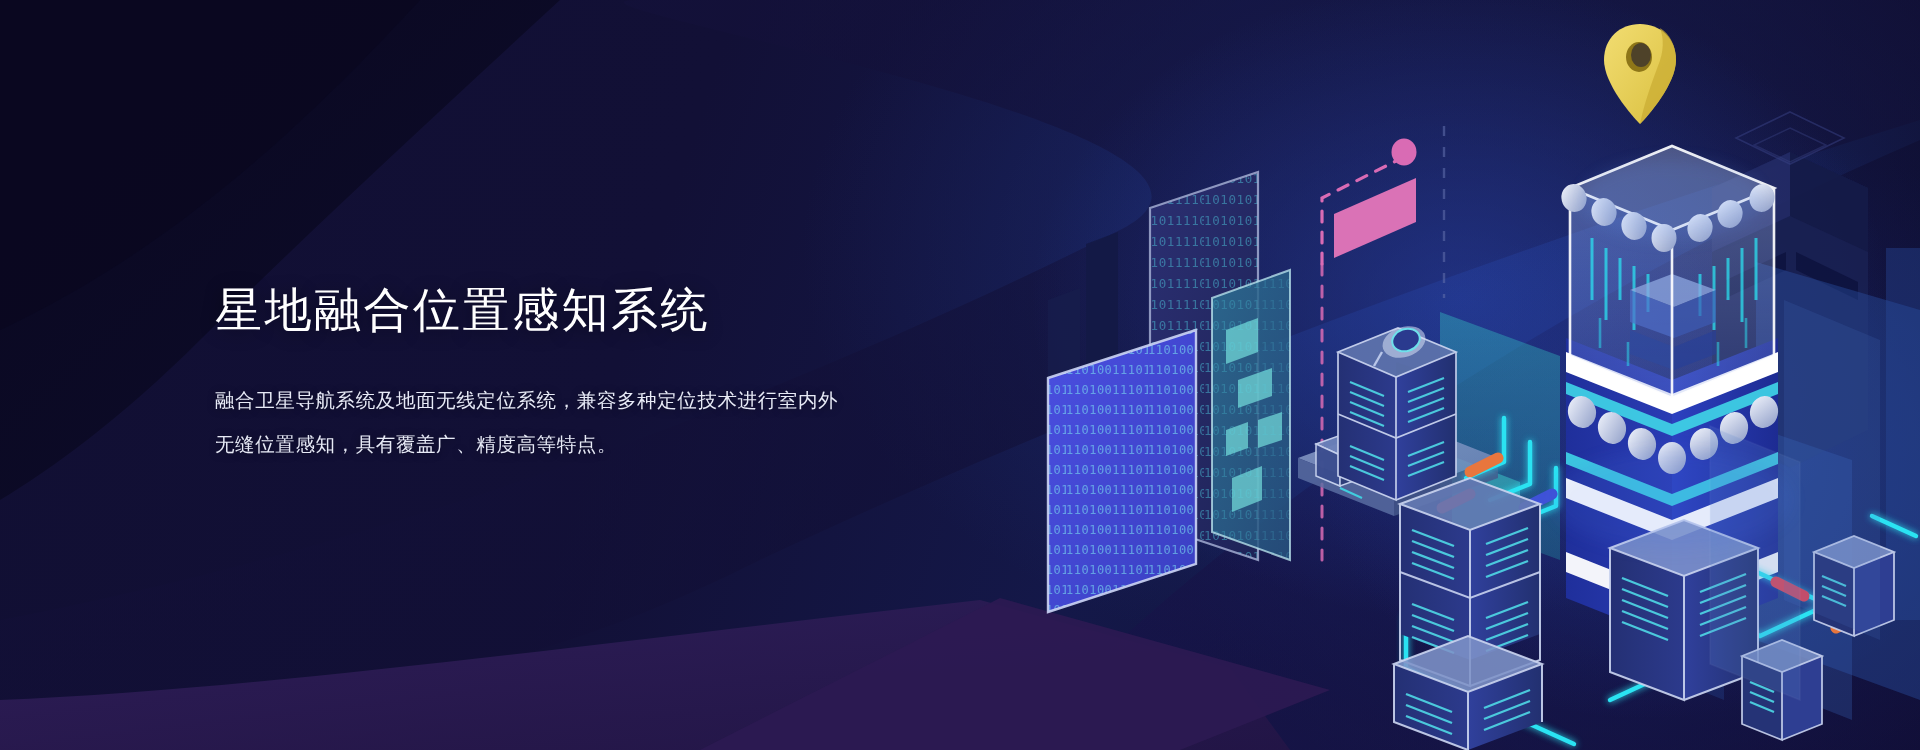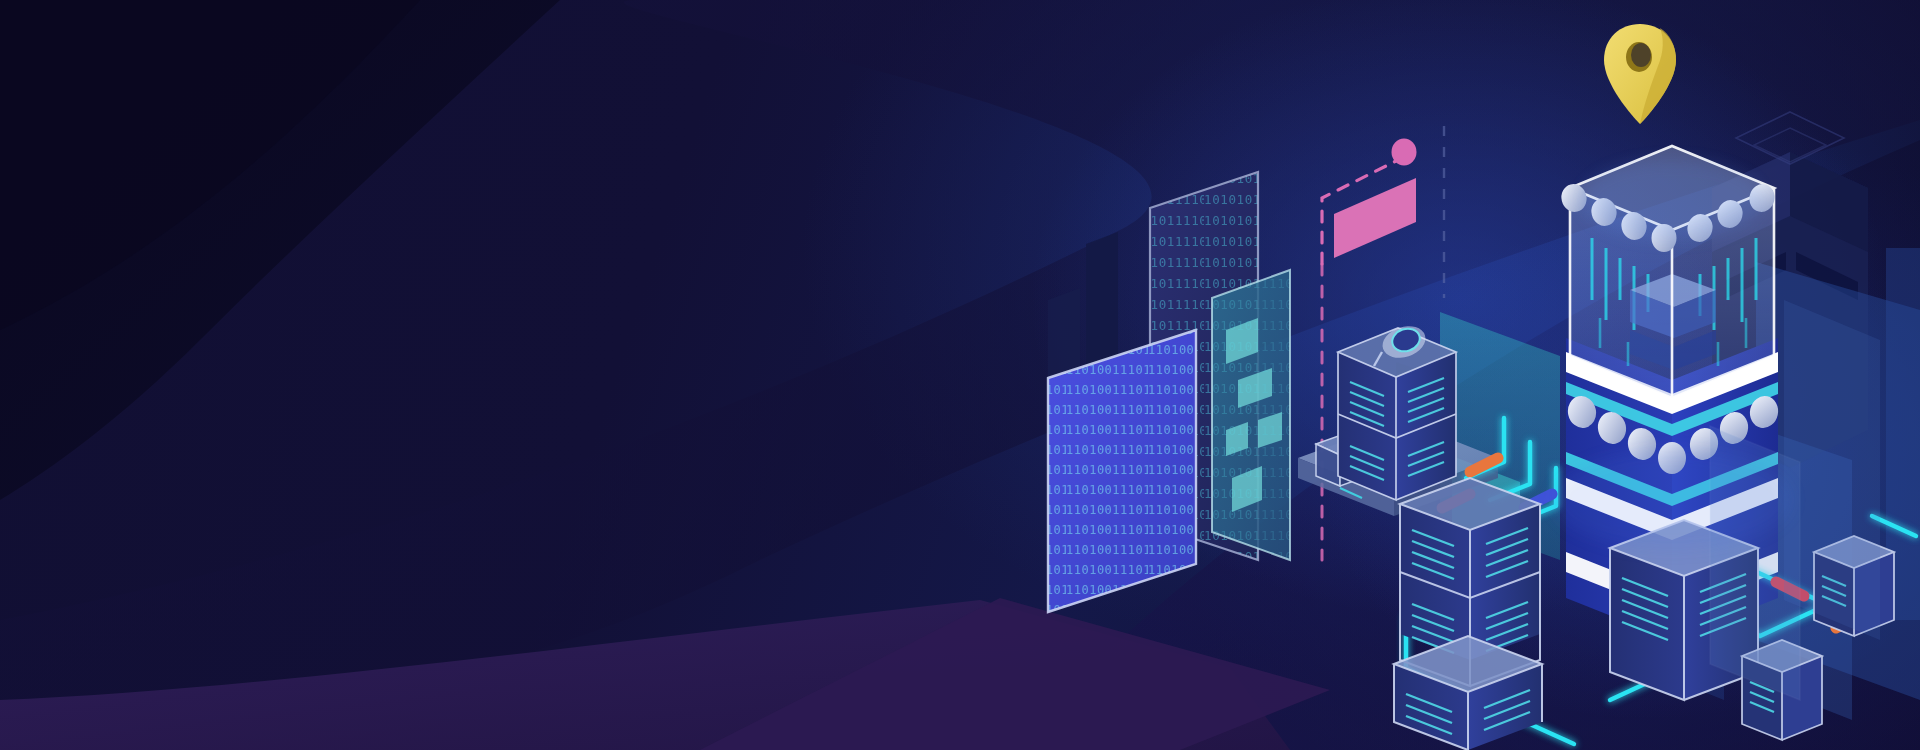--- a/index.html
+++ b/index.html
@@ -75,20 +75,27 @@
 
     <path d="M1920,140 C1640,260 1340,440 1120,640 C1020,720 950,750 900,750 L1920,750 Z" fill="url(#swC)" opacity="0.55"></path>
 
     <ellipse cx="1460" cy="300" rx="430" ry="320" fill="url(#haze)"></ellipse>
     <ellipse cx="1650" cy="470" rx="330" ry="250" fill="url(#haze)" opacity="0.6"></ellipse>
 
     <path d="M0,750 L0,700 C260,690 620,640 980,600 L1230,668 L1290,750 Z" fill="url(#grndG)" opacity="0.85"></path>
     <path d="M1000,598 L1330,690 L1180,750 L700,750 Z" fill="#2c1a52" opacity="0.9"></path>
   </svg>
 
+  <div id="copy">
+    <h1 id="headline">星地融合位置感知系统</h1>
+    <div id="subcopy">
+      <span class="ln">融合卫星导航系统及地面无线定位系统，兼容多种定位技术进行室内外</span>
+      <span class="ln">无缝位置感知，具有覆盖广、精度高等特点。</span>
+    </div>
+  </div>
 
   <div id="art">
   <svg viewBox="0 0 1920 750" preserveAspectRatio="none">
     <defs>
 
       <linearGradient id="pnlBack" x1="0" y1="0" x2="1" y2="1">
         <stop offset="0" stop-color="#2b2f72"></stop>
             <stop offset="1" stop-color="#1e2357"></stop>
       </linearGradient>
       <linearGradient id="pnlFront" x1="0" y1="0" x2="1" y2="1">

